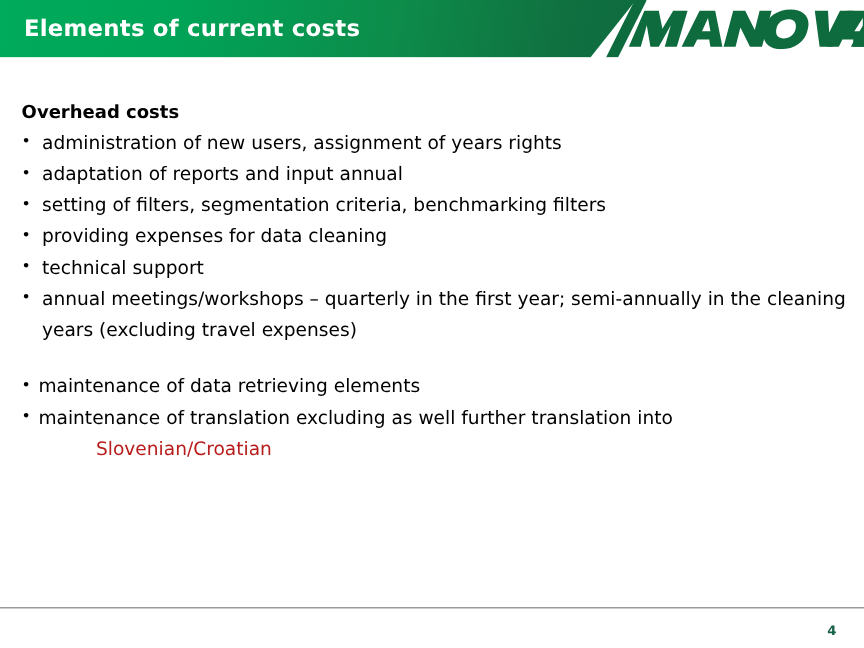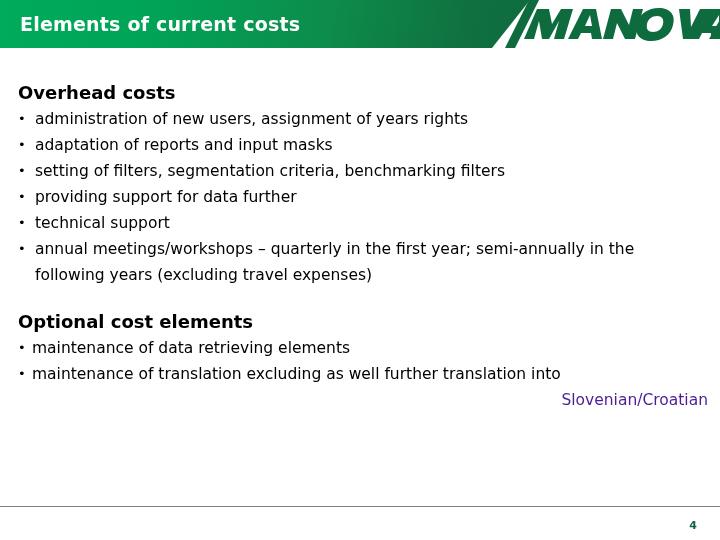--- a/index.html
+++ b/index.html
@@ -83,21 +83,21 @@
   }
   .block {
     position: absolute;
     left: 18px;
     width: 690px;
   }
   .block-overhead { top: 32px; }
   .block-optional { top: 261px; }
 
   .block-heading {
-    font-size: 18px;
+    font-size: 15px;
     font-weight: bold;
     line-height: 26px;
     color: #000000;
     white-space: nowrap;
   }
 
   .bullets { }
   .bullet {
     position: relative;
     font-size: 15.5px;
@@ -121,22 +121,21 @@
   .s1 .bullet { padding-left: 17px; }
   .s1 .bullet .bul-mark { width: 17px; }
   
   .s2 .bullet { padding-left: 14px; }
   .s2 .bullet .bul-mark { width: 14px; }
 
   .subline {
     font-size: 15.5px;
     line-height: 26px;
     padding-left: 62px;
-    color: #4c1d95;
-    text-align: right;
+    color: #b91c1c;
   }
 
   
   .footer-rule {
     position: absolute;
     left: 0;
     top: 506px;
     width: 720px;
     height: 0;
     border-top: 1px solid #808285;
@@ -185,43 +184,42 @@
 
   <div class="block block-overhead">
     <div class="block-heading">Overhead costs</div>
     <div class="bullets s1">
       <div class="bullet">
         <span class="bul-mark">•</span>
         <span class="bul-text">administration of new users, assignment of years rights</span>
       </div>
       <div class="bullet">
         <span class="bul-mark">•</span>
-        <span class="bul-text">adaptation of reports and input masks</span>
+        <span class="bul-text">adaptation of reports and input annual</span>
       </div>
       <div class="bullet">
         <span class="bul-mark">•</span>
         <span class="bul-text">setting of filters, segmentation criteria, benchmarking filters</span>
       </div>
       <div class="bullet">
         <span class="bul-mark">•</span>
-        <span class="bul-text">providing support for data further</span>
+        <span class="bul-text">providing expenses for data cleaning</span>
       </div>
       <div class="bullet">
         <span class="bul-mark">•</span>
         <span class="bul-text">technical support</span>
       </div>
       <div class="bullet">
         <span class="bul-mark">•</span>
-        <span class="bul-text">annual meetings/workshops – quarterly in the first year; semi-annually in the following years (excluding travel expenses)</span>
+        <span class="bul-text">annual meetings/workshops – quarterly in the first year; semi-annually in the cleaning years (excluding travel expenses)</span>
       </div>
     </div>
   </div>
 
   <div class="block block-optional">
-    <div class="block-heading">Optional cost elements</div>
     <div class="bullets s2">
       <div class="bullet">
         <span class="bul-mark">•</span>
         <span class="bul-text">maintenance of data retrieving elements</span>
       </div>
       <div class="bullet">
         <span class="bul-mark">•</span>
         <span class="bul-text">maintenance of translation excluding as well further translation into</span>
       </div>
       <div class="subline">Slovenian/Croatian</div>

